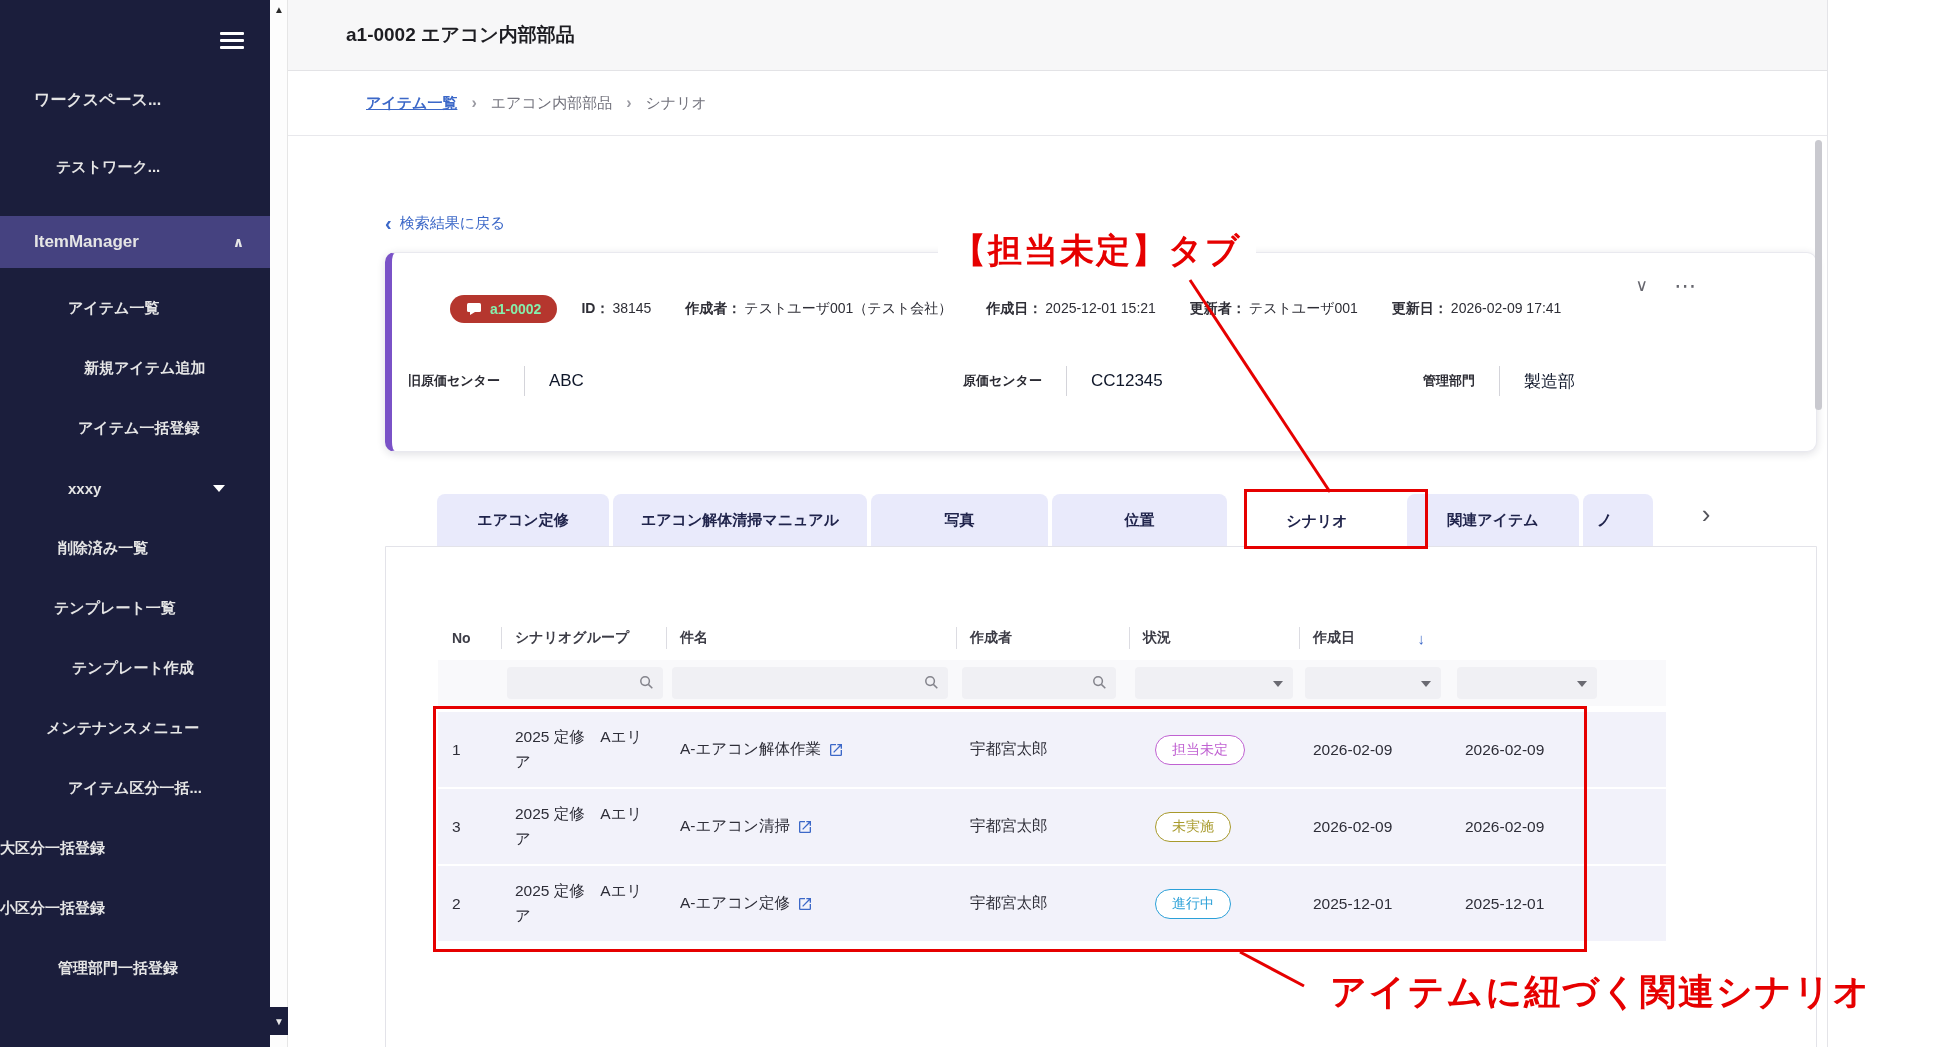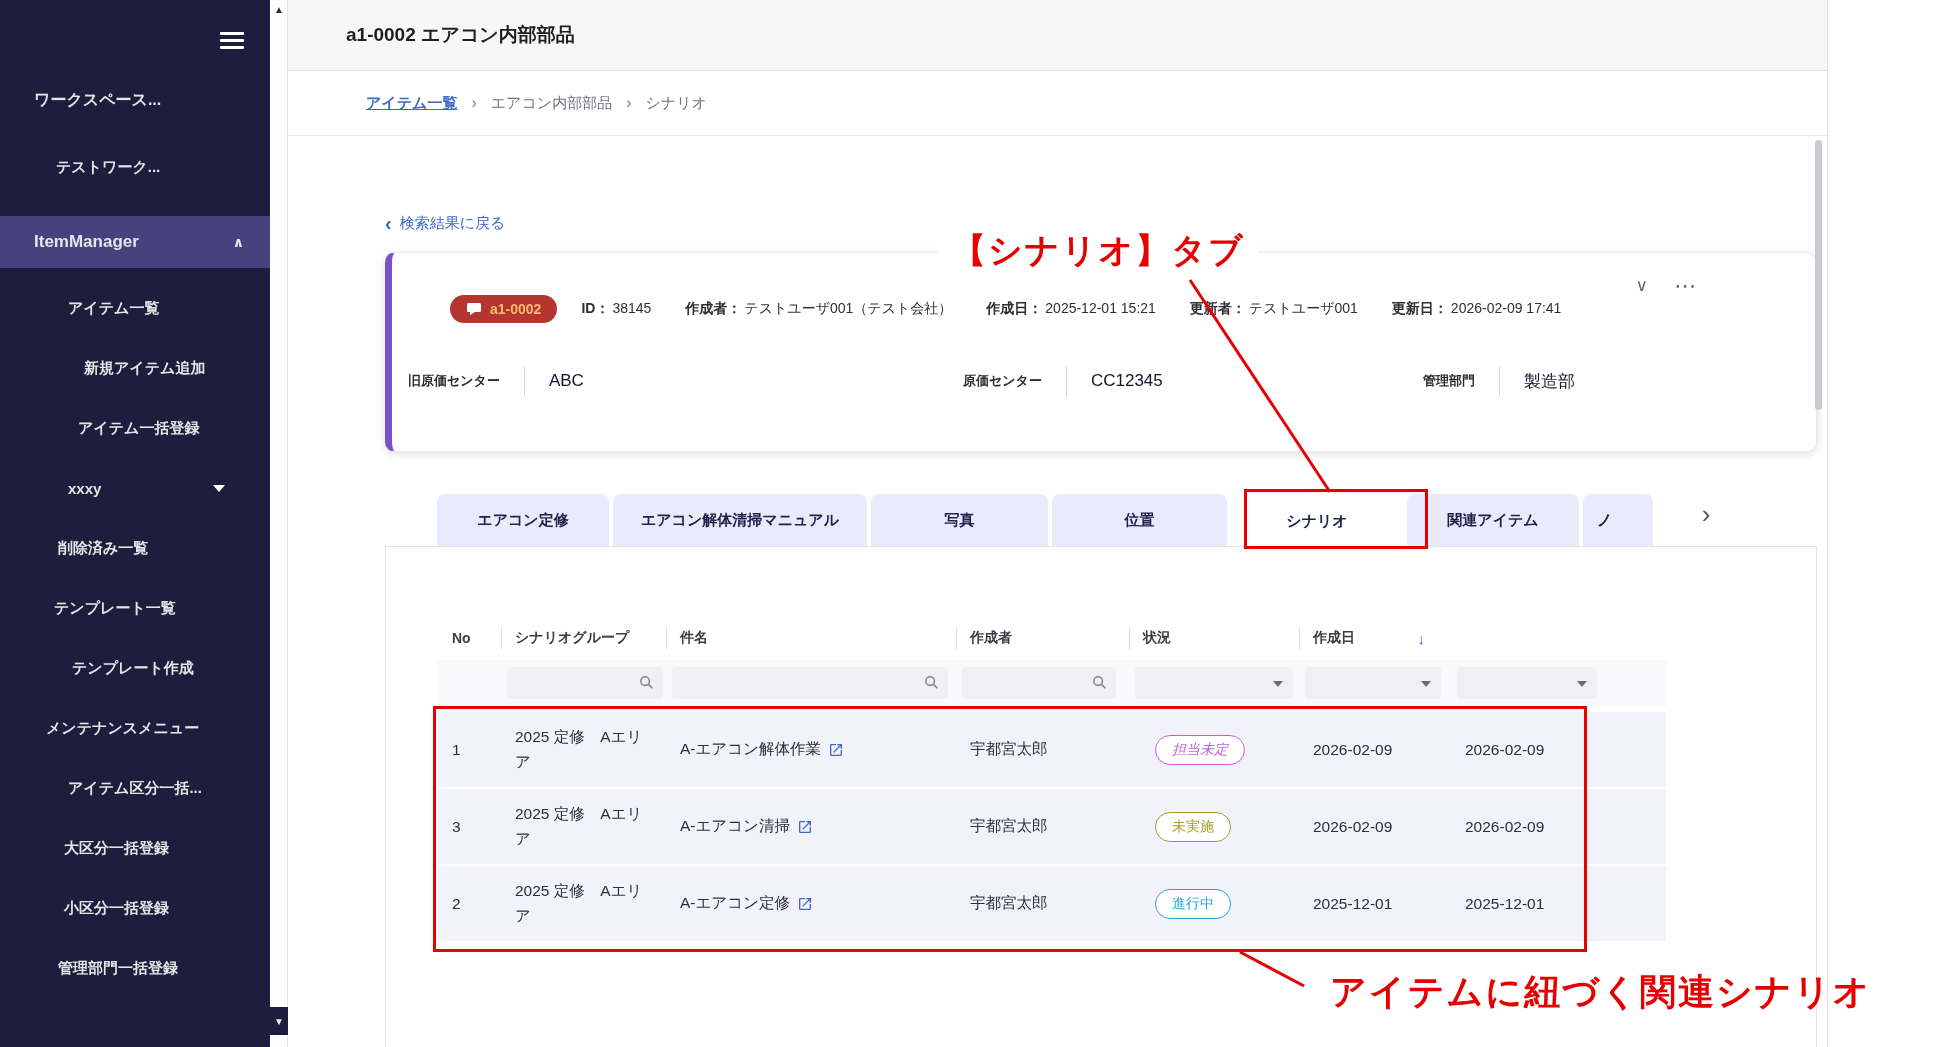--- a/index.html
+++ b/index.html
@@ -14,21 +14,21 @@
   .hamburger span { display:block; width:24px; height:3px; background:#fff; margin-bottom:4px; border-radius:1px; }
   .ws-label { position:absolute; top:90px; left:34px; font-size:16px; font-weight:700; }
   .ws-sub   { position:absolute; top:158px; left:56px; font-size:15px; font-weight:700; }
   .app-row  { position:absolute; top:216px; left:0; width:270px; height:52px;
               background:var(--sidebar-active,#454280); display:flex; align-items:center;
               padding-left:34px; font-size:17px; font-weight:700; cursor:pointer; }
   .app-row .chev { position:absolute; right:26px; font-size:14px; }
   .nav { position:absolute; top:278px; left:0; width:270px; }
   .nav-item { height:60px; display:flex; align-items:center; font-size:15px; font-weight:700;
               cursor:pointer; position:relative; }
-  .pl46{padding-left:46px}.pl54{padding-left:54px}.pl58{padding-left:58px}.pl64{padding-left:64px}
+  .pl46{padding-left:46px}.pl54{padding-left:54px}.pl58{padding-left:58px}.pl64{}
   .pl68{padding-left:68px}.pl72{padding-left:72px}.pl78{padding-left:78px}.pl84{padding-left:84px}
   .caret-down { position:absolute; left:213px; top:27px; width:0; height:0;
                 border-left:6px solid transparent; border-right:6px solid transparent;
                 border-top:7px solid #fff; }
 
   
   .left-scrollbar { position:absolute; left:270px; top:0; width:18px; height:1047px;
                     background:#fdfdfd; border-right:1px solid #e6e6e6; }
   .sb-up { position:absolute; top:4px; left:0; width:18px; text-align:center; font-size:10px; color:#2b2b2b; cursor:pointer; }
   .sb-down { position:absolute; bottom:12px; left:0; width:18px; height:28px; background:var(--sidebar-bg,#1b1e3c);
@@ -51,21 +51,21 @@
   .back-link .bchev { font-size:20px; font-weight:700; line-height:1; }
 
   
   .card { position:absolute; left:97px; top:252px; width:1432px; height:200px; background:#fff;
           border:1px solid #e9e9ef; border-left:7px solid var(--card-accent,#7a52c7);
           border-radius:10px; box-shadow:0 2px 8px rgba(30,30,60,.14); }
   .card .chev-down { position:absolute; top:22px; right:168px; color:#66666e; font-size:17px; cursor:pointer; }
   .card .more { position:absolute; top:20px; right:118px; color:#66666e; font-size:22px; cursor:pointer; letter-spacing:2px; }
   .card-row1 { position:absolute; top:42px; left:58px; display:flex; align-items:center; gap:24px; }
   .id-badge { display:inline-flex; align-items:center; gap:8px; background:var(--badge-red,#b5362e);
-              color:#fdba74; font-size:14px; font-weight:700; border-radius:15px; padding:6px 16px; }
+              color:#86efac; font-size:14px; font-weight:700; border-radius:15px; padding:6px 16px; }
   .meta-wrap { display:flex; align-items:center; gap:34px; }
   .meta-item { font-size:14px; color:#2e2e36; white-space:nowrap; }
   .meta-item b { font-weight:700; }
   .meta-item span { margin-left:3px; font-weight:400; }
   .field-group { position:absolute; top:108px; height:40px; display:flex; align-items:center; }
   .fg1 { left:16px; } .fg2 { left:571px; } .fg3 { left:1031px; }
   .field-label { font-size:13px; font-weight:700; color:#2b2b33; }
   .field-div { width:1px; height:30px; background:#d4d4da; margin:0 24px; }
   .field-value { font-size:17px; color:#0f172a; }
 
@@ -107,21 +107,21 @@
   .filter-select .sel-caret { position:absolute; right:10px; top:14px; width:0; height:0;
       border-left:5px solid transparent; border-right:5px solid transparent; border-top:6px solid #6a6a72; }
   .tbody { margin-top:6px; }
   .drow { height:75px; background:var(--row-bg,#f2f2fa); margin-bottom:2px; cursor:pointer; }
   .td { font-size:15.5px; color:#2e2e38; padding-left:14px; }
   .td-group { line-height:1.55; padding-right:12px; }
   .td-subject { display:flex; align-items:center; gap:7px; cursor:pointer; }
   .ext-ic { color:var(--link,#3c68c8); display:inline-flex; }
   .status-badge { display:inline-flex; align-items:center; justify-content:center; margin-left:12px;
                   padding:5px 16px; border:1.5px solid #999; border-radius:17px; font-size:14px; background:#fff; }
-  .status-badge[data-variant="pending"]     { color:var(--status-pending,#c062d2); border-color:var(--status-pending,#c062d2);font-style:italic; }
+  .status-badge[data-variant="pending"]     { color:var(--status-pending,#c062d2); border-color:var(--status-pending,#c062d2); }
   .status-badge[data-variant="notstarted"]  { color:var(--status-notstarted,#a89a2c); border-color:var(--status-notstarted,#a89a2c); }
   .status-badge[data-variant="inprogress"]  { color:var(--status-inprogress,#2ba0d8); border-color:var(--status-inprogress,#2ba0d8); }
 
   .content-scrollbar-thumb { position:absolute; left:1527px; top:140px; width:7px; height:270px;
                              background:#c9c9cf; border-radius:4px; }
 
   
   .anno-svg { position:absolute; left:0; top:0; width:1950px; height:1047px; pointer-events:none; z-index:55; }
   .anno-box { position:absolute; border:3px solid var(--annotation,#e60000); pointer-events:none; z-index:55; }
   .anno-box-tab { left:1244px; top:489px; width:184px; height:60px; }
@@ -360,16 +360,16 @@
 
     <div class="content-scrollbar-thumb"></div>
   </main>
 
   <svg class="anno-svg">
     <line x1="1190" y1="280" x2="1330" y2="492" stroke="#e60000" stroke-width="3"></line>
     <line x1="1240" y1="952" x2="1304" y2="986" stroke="#e60000" stroke-width="3"></line>
   </svg>
   <div class="anno-box anno-box-tab"></div>
   <div class="anno-box anno-box-rows"></div>
-  <div class="anno-text anno-text-tab">【シナリオ】タブ</div>
+  <div class="anno-text anno-text-tab">【担当未定】タブ</div>
   <div class="anno-text anno-text-rows">アイテムに紐づく関連シナリオ</div>
 
 </div>
 
 </body></html>

